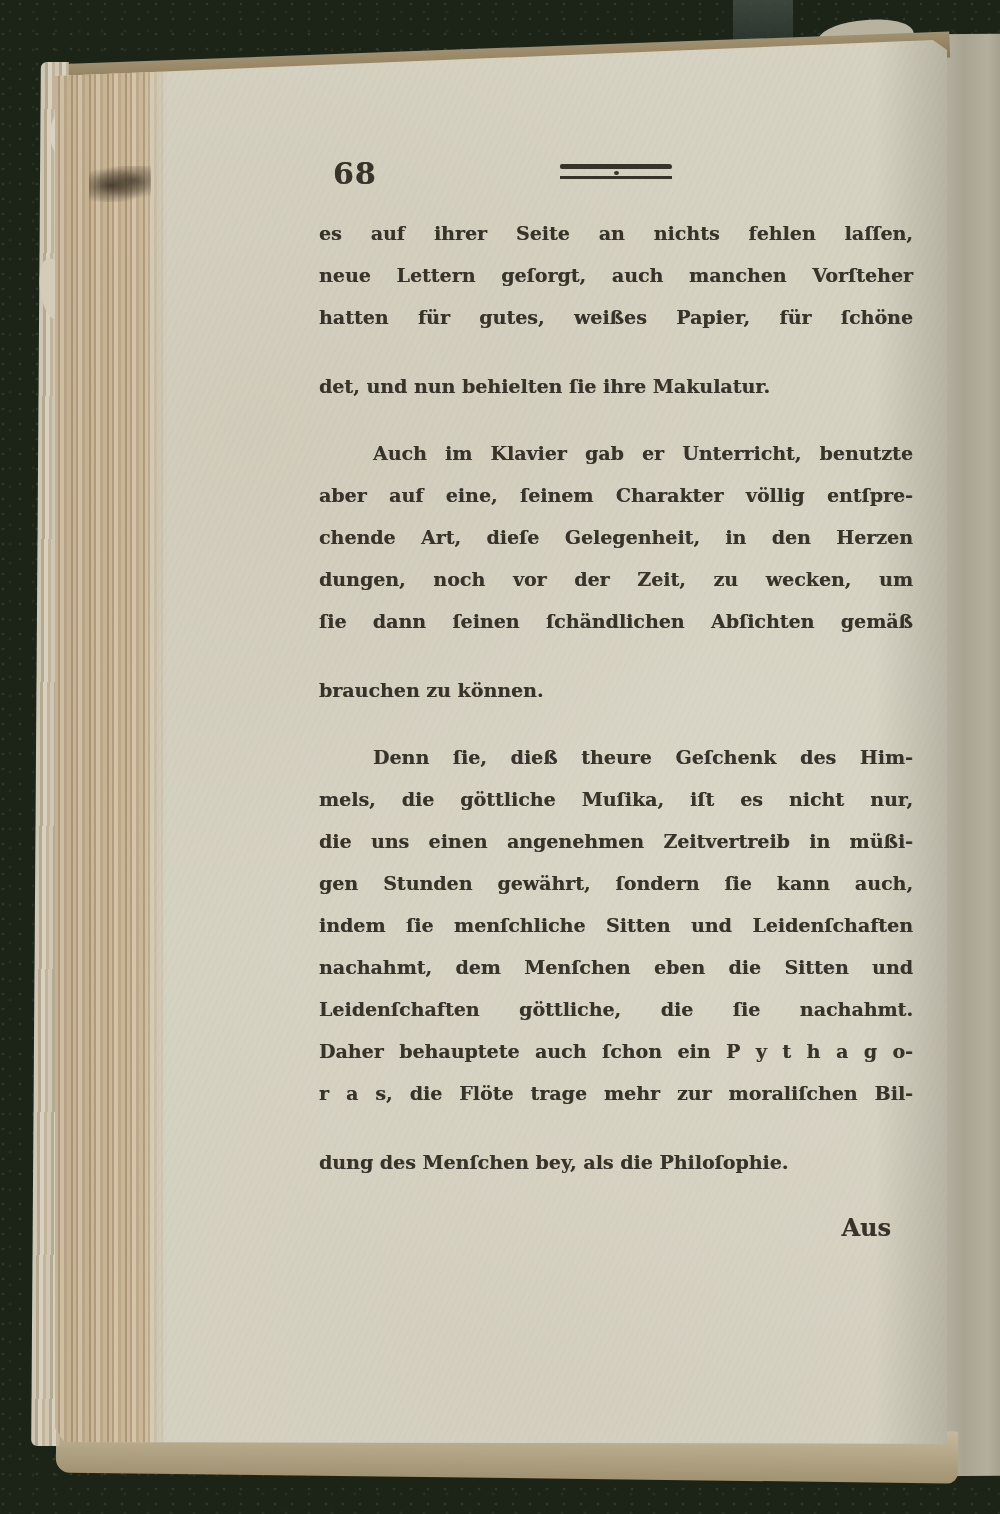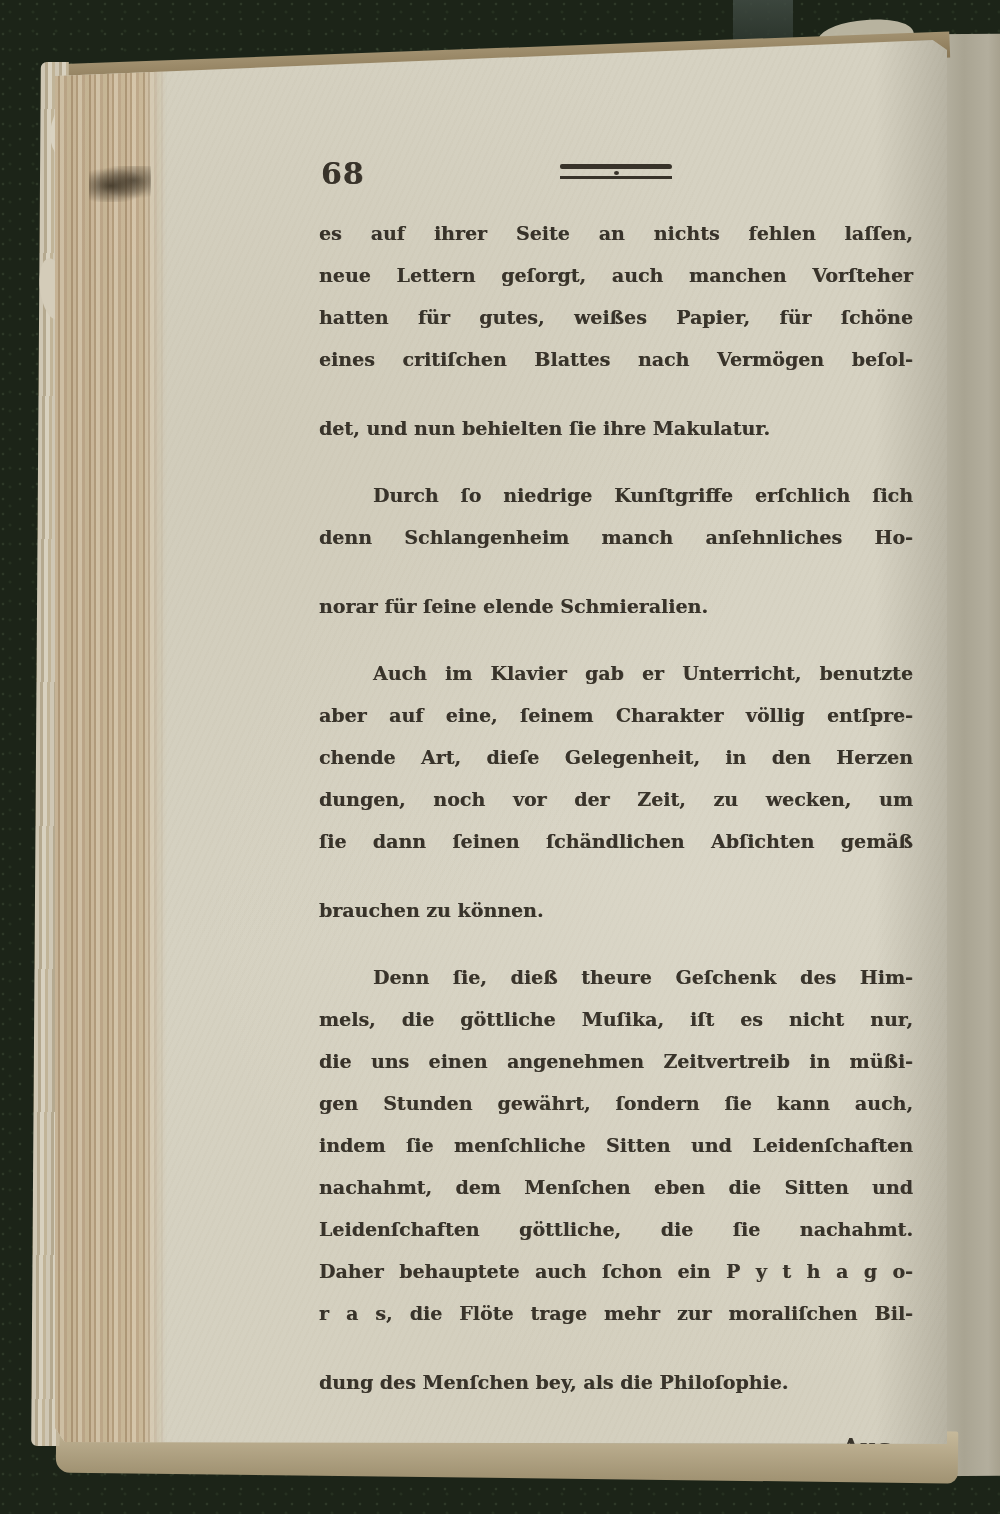--- a/index.html
+++ b/index.html
@@ -72,21 +72,21 @@
     filter:blur(.6px); }
   .fold-shade { position:absolute; right:0; top:0; width:72px; height:100%;
     background:linear-gradient(90deg, rgba(95,90,74,0), rgba(95,90,74,.26)); }
 
   
   .content { position:absolute; left:264px; top:112px; width:594px;
     color: var(--ink, #38332a); font-weight:700;
     text-shadow:.3px .3px .4px rgba(56,51,42,.55); }
 
   .pageheader { position:relative; height:44px; margin-bottom:16px; }
-  .pagenum { position:absolute; left:2px; top:2px; font-size:30px; line-height:40px; letter-spacing:1px; }
+  .pagenum { position:absolute; left:14px; top:2px; font-size:30px; line-height:40px; letter-spacing:1px; }
   .ornament { position:absolute; left:50%; top:12px; width:112px; transform:translateX(-50%); }
   .rule-thick { height:5px; background:var(--ink,#38332a); border-radius:2px 3px 2px 2px; }
   .dot-row { height:7px; display:flex; align-items:center; justify-content:center; }
   .rule-dot { width:5px; height:4px; background:var(--ink,#38332a); border-radius:50%; }
   .rule-thin { height:2.5px; background:var(--ink,#38332a); }
 
   .para { margin:0 0 25px 0; }
   .line { font-size:19px; line-height:42px; text-align:justify; text-align-last:justify;
           white-space:normal; }
   .line.first { text-indent:54px; }
@@ -126,27 +126,21 @@
           </div>
           <div class="rule-thin"></div>
         </div>
       </div>
 
       <div id="text-block">
           <div class="para">
             <div class="line">es auf ihrer Seite an nichts fehlen laſſen,</div>
             <div class="line">neue Lettern geſorgt, auch manchen Vorſteher</div>
             <div class="line">hatten für gutes, weißes Papier, für ſchöne</div>
-            <div class="line">eines critiſchen Blattes nach Vermögen beſol-</div>
             <div class="line last">det, und nun behielten ſie ihre Makulatur.</div>
-          </div>
-          <div class="para">
-            <div class="line first">Durch ſo niedrige Kunſtgriffe erſchlich ſich</div>
-            <div class="line">denn Schlangenheim manch anſehnliches Ho-</div>
-            <div class="line last">norar für ſeine elende Schmieralien.</div>
           </div>
           <div class="para">
             <div class="line first">Auch im Klavier gab er Unterricht, benutzte</div>
             <div class="line">aber auf eine, ſeinem Charakter völlig entſpre-</div>
             <div class="line">chende Art, dieſe Gelegenheit, in den Herzen</div>
             <div class="line">dungen, noch vor der Zeit, zu wecken, um</div>
             <div class="line">ſie dann ſeinen ſchändlichen Abſichten gemäß</div>
             <div class="line last">brauchen zu können.</div>
           </div>
           <div class="para">

